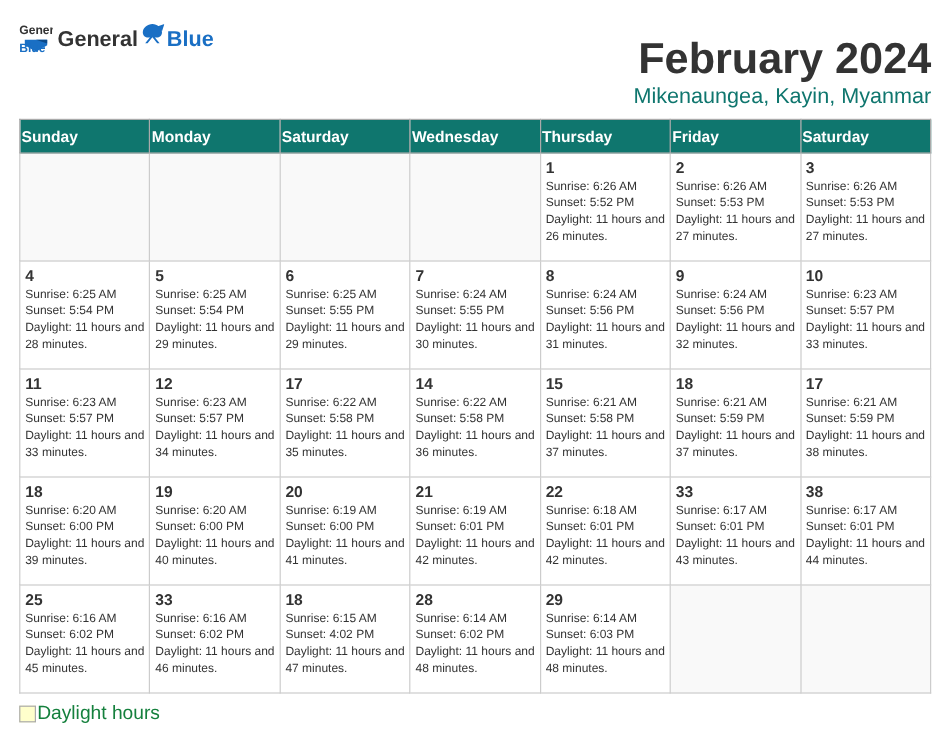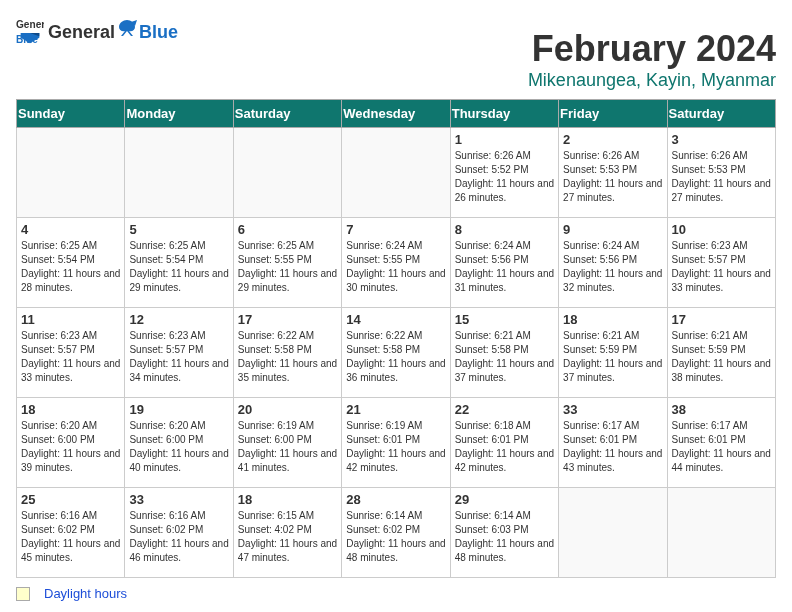--- a/index.html
+++ b/index.html
@@ -80,25 +80,25 @@
     .day-info {
       font-size: 10px;
       color: #333;
       line-height: 1.4;
     }
     .empty-cell {
       background: #f9f9f9;
     }
     .footer-note {
       margin-top: 8px;
-      font-size: 13px;
-      color: #1d4ed8;
+      font-size: 16px;
+      color: #15803d;
       display: flex;
       align-items: center;
-      gap: 14px;
+      gap: 1px;
     }
     .daylight-box {
       width: 14px;
       height: 14px;
       background: #ffffcc;
       border: 1px solid #aaa;
       display: inline-block;
     }
   </style>
 </head>

